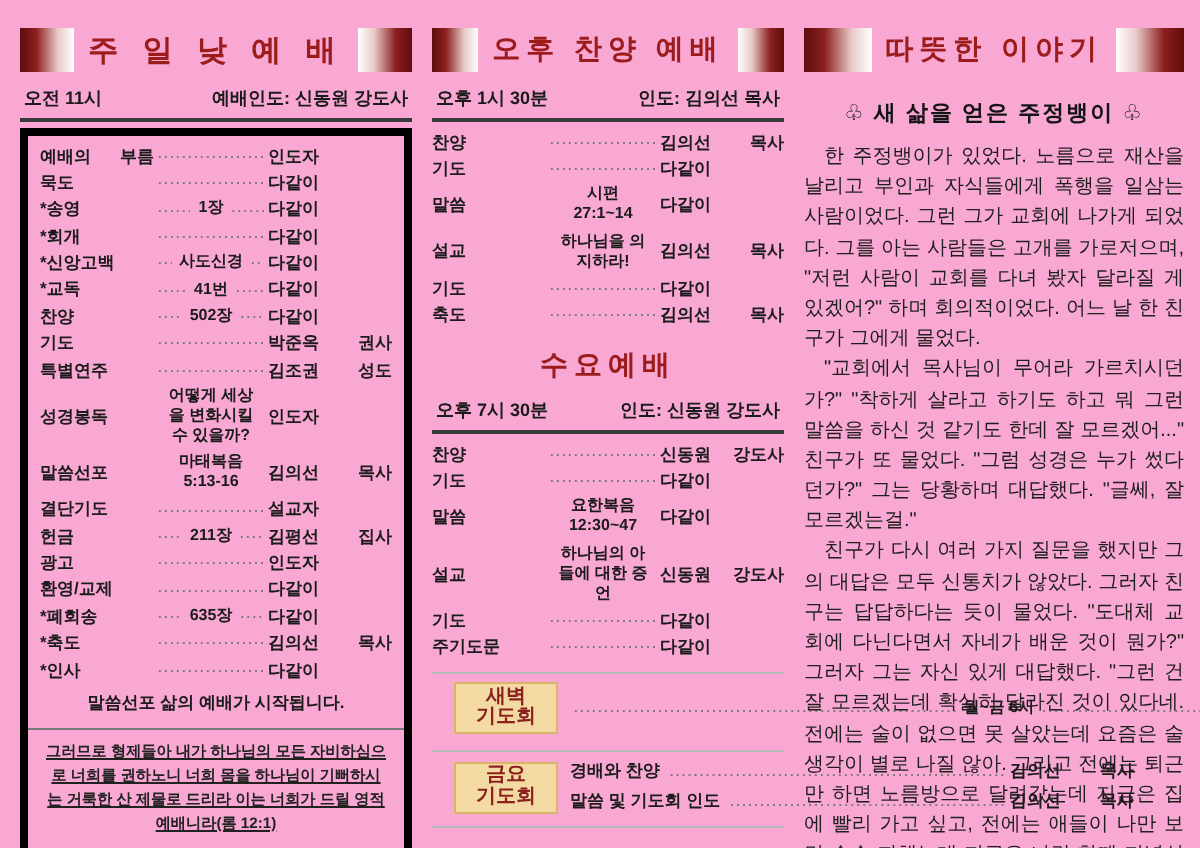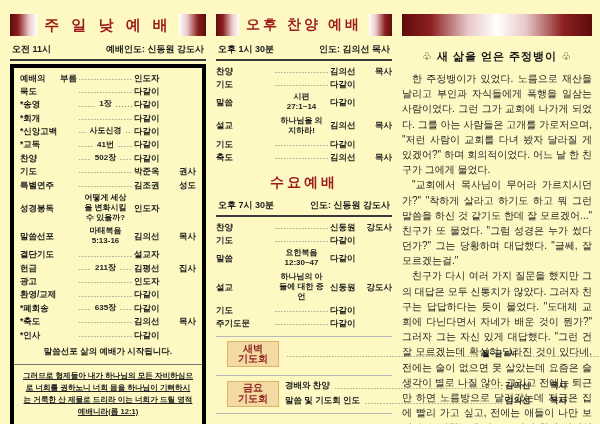--- a/index.html
+++ b/index.html
@@ -1,18 +1,18 @@
 <!DOCTYPE html>
 <html lang="ko"><head>
 <meta charset="utf-8">
 <style>
   * { margin:0; padding:0; box-sizing:border-box; }
   html,body { background:#e8e8e8; }
   .page {
-    width:600px; height:424px; background:#fef9c3; overflow:hidden;
+    width:600px; height:424px; background:#f9a8d4; overflow:hidden;
     font-family:"Liberation Sans","DejaVu Sans",sans-serif;
     color:#1b1b1b; display:flex; gap:10px; padding:14px 8px 10px 10px;
   }
   .col { display:flex; flex-direction:column; }
   .col-left  { width:196px; }
   .col-mid   { width:176px; }
   .col-right { width:192px; }
 
   
   .band { display:flex; align-items:center; height:24px; margin-bottom:7px; }
@@ -360,20 +360,21 @@
           <span class="rp">김의선 목사</span>
         </div>
       </div>
     </div>
 
   </section>
 
   <section class="col col-right">
     <div class="band">
       <span class="band-block band-left"></span>
+      <span class="band-title band-title-sm">따뜻한 이야기</span>
       <span class="band-block band-right"></span>
     </div>
     <div class="story-title">♧ 새 삶을 얻은 주정뱅이 ♧</div>
     <div class="story">
 
     <p>한 주정뱅이가 있었다. 노름으로 재산을 날리고 부인과 자식들에게 폭행을 일삼는 사람이었다. 그런 그가 교회에 나가게 되었다. 그를 아는 사람들은 고개를 가로저으며, "저런 사람이 교회를 다녀 봤자 달라질 게 있겠어?" 하며 회의적이었다. 어느 날 한 친구가 그에게 물었다.</p>
         <p>"교회에서 목사님이 무어라 가르치시던가?" "착하게 살라고 하기도 하고 뭐 그런 말씀을 하신 것 같기도 한데 잘 모르겠어..." 친구가 또 물었다. "그럼 성경은 누가 썼다던가?" 그는 당황하며 대답했다. "글쎄, 잘 모르겠는걸."</p>
         <p>친구가 다시 여러 가지 질문을 했지만 그의 대답은 모두 신통치가 않았다. 그러자 친구는 답답하다는 듯이 물었다. "도대체 교회에 다닌다면서 자네가 배운 것이 뭔가?" 그러자 그는 자신 있게 대답했다. "그런 건 잘 모르겠는데 확실히 달라진 것이 있다네. 전에는 술이 없으면 못 살았는데 요즘은 술 생각이 별로 나질 않아. 그리고 전에는 퇴근만 하면 노름방으로 달려갔는데 지금은 집에 빨리 가고 싶고, 전에는 애들이 나만 보면 슬슬 피했는데 지금은 나랑 함께 저녁식사를 하려고 기다린다네. 그리고 아내도 전에는 내가 퇴근해서 집에 가면 나를 쳐다보지도 못했는데, 지금은 내가 퇴근할 무렵이면 대문 앞까지 나와 나를 기다린다네." 예수님을 개인적으로 만난 경험, 그 경험을 말로 설명하기는 어렵다. 그러나 예수님과의 만남을 경험한 사람은 행동과 생활과 대인관계가 달라진다. 이러한 경험적 만남이 없는 사람은 지적 만족으로 공백을 채우려 하지만 그분과 진실한 만남을 경험한 자는 새로운 삶을 얻는다.</p>
       </div>
 

